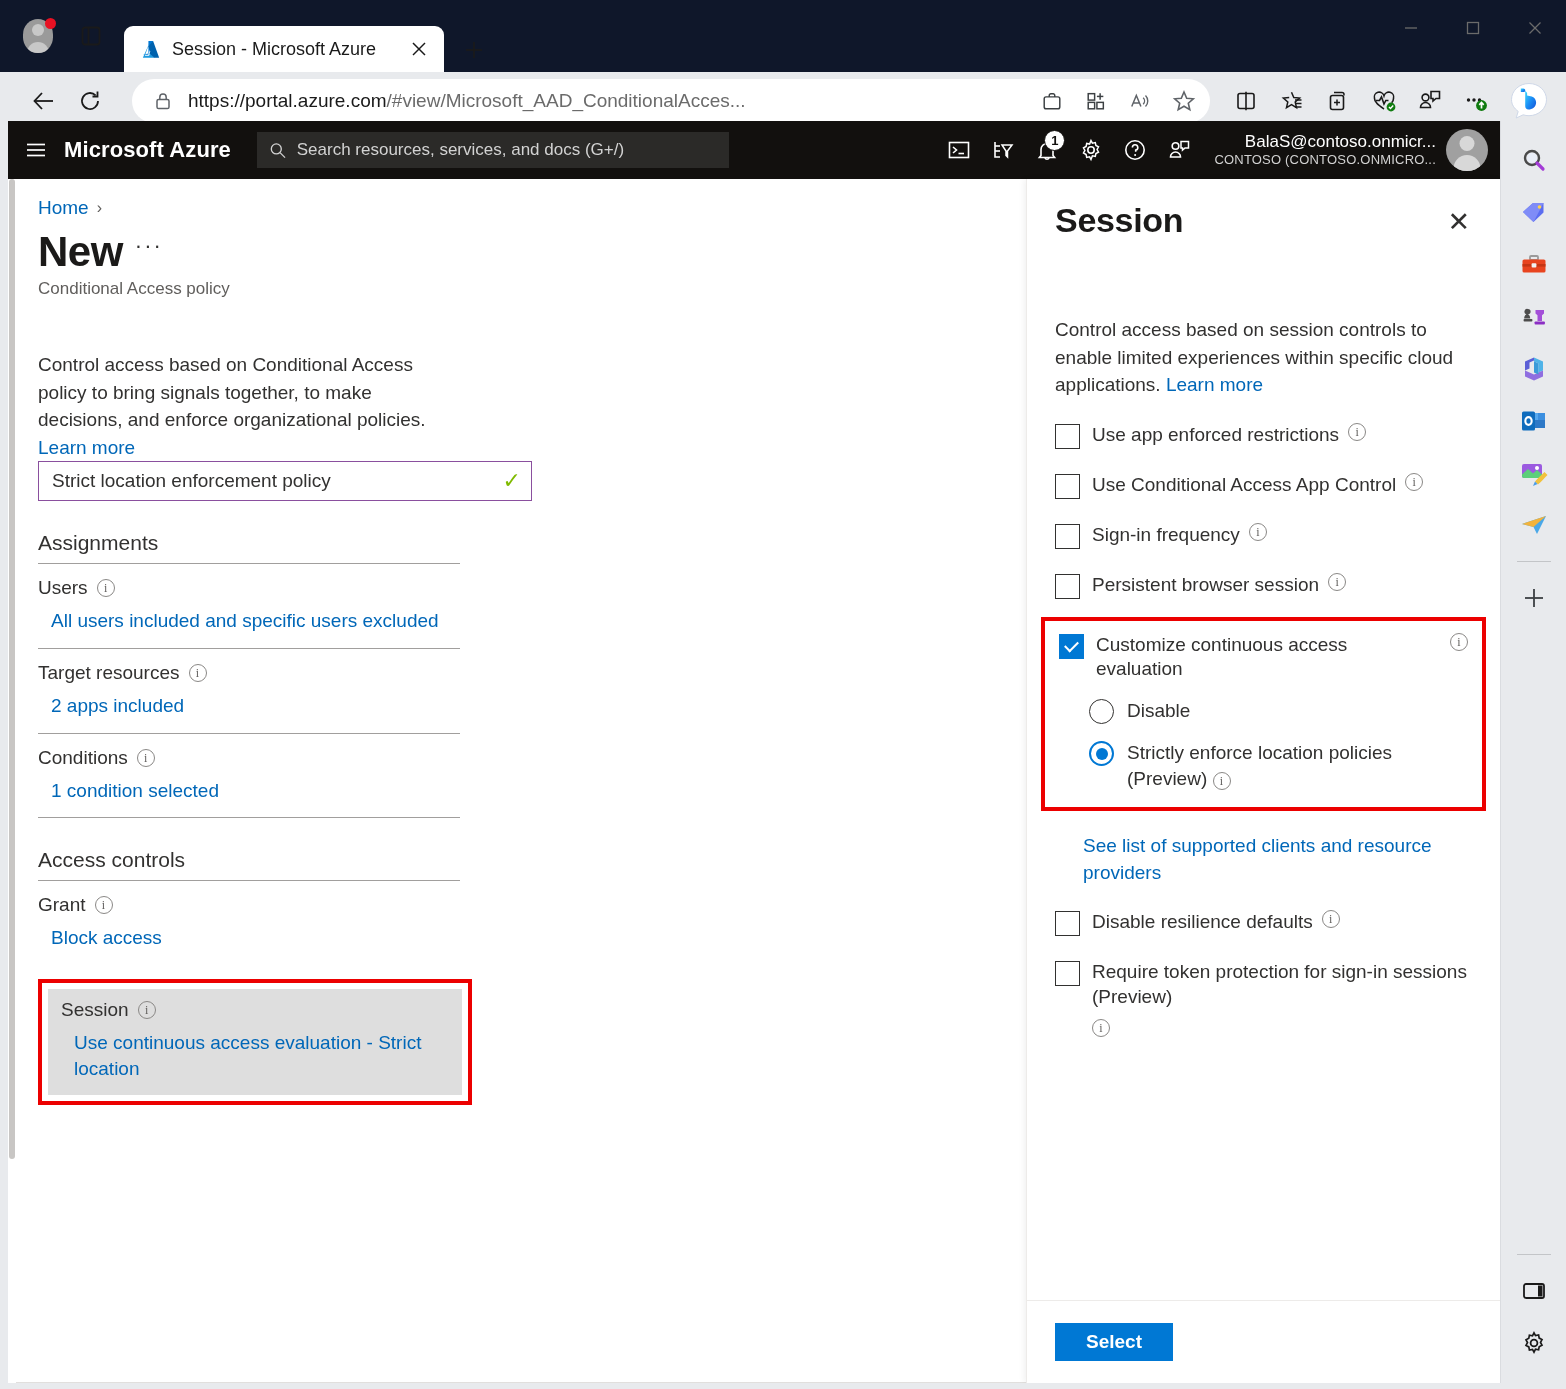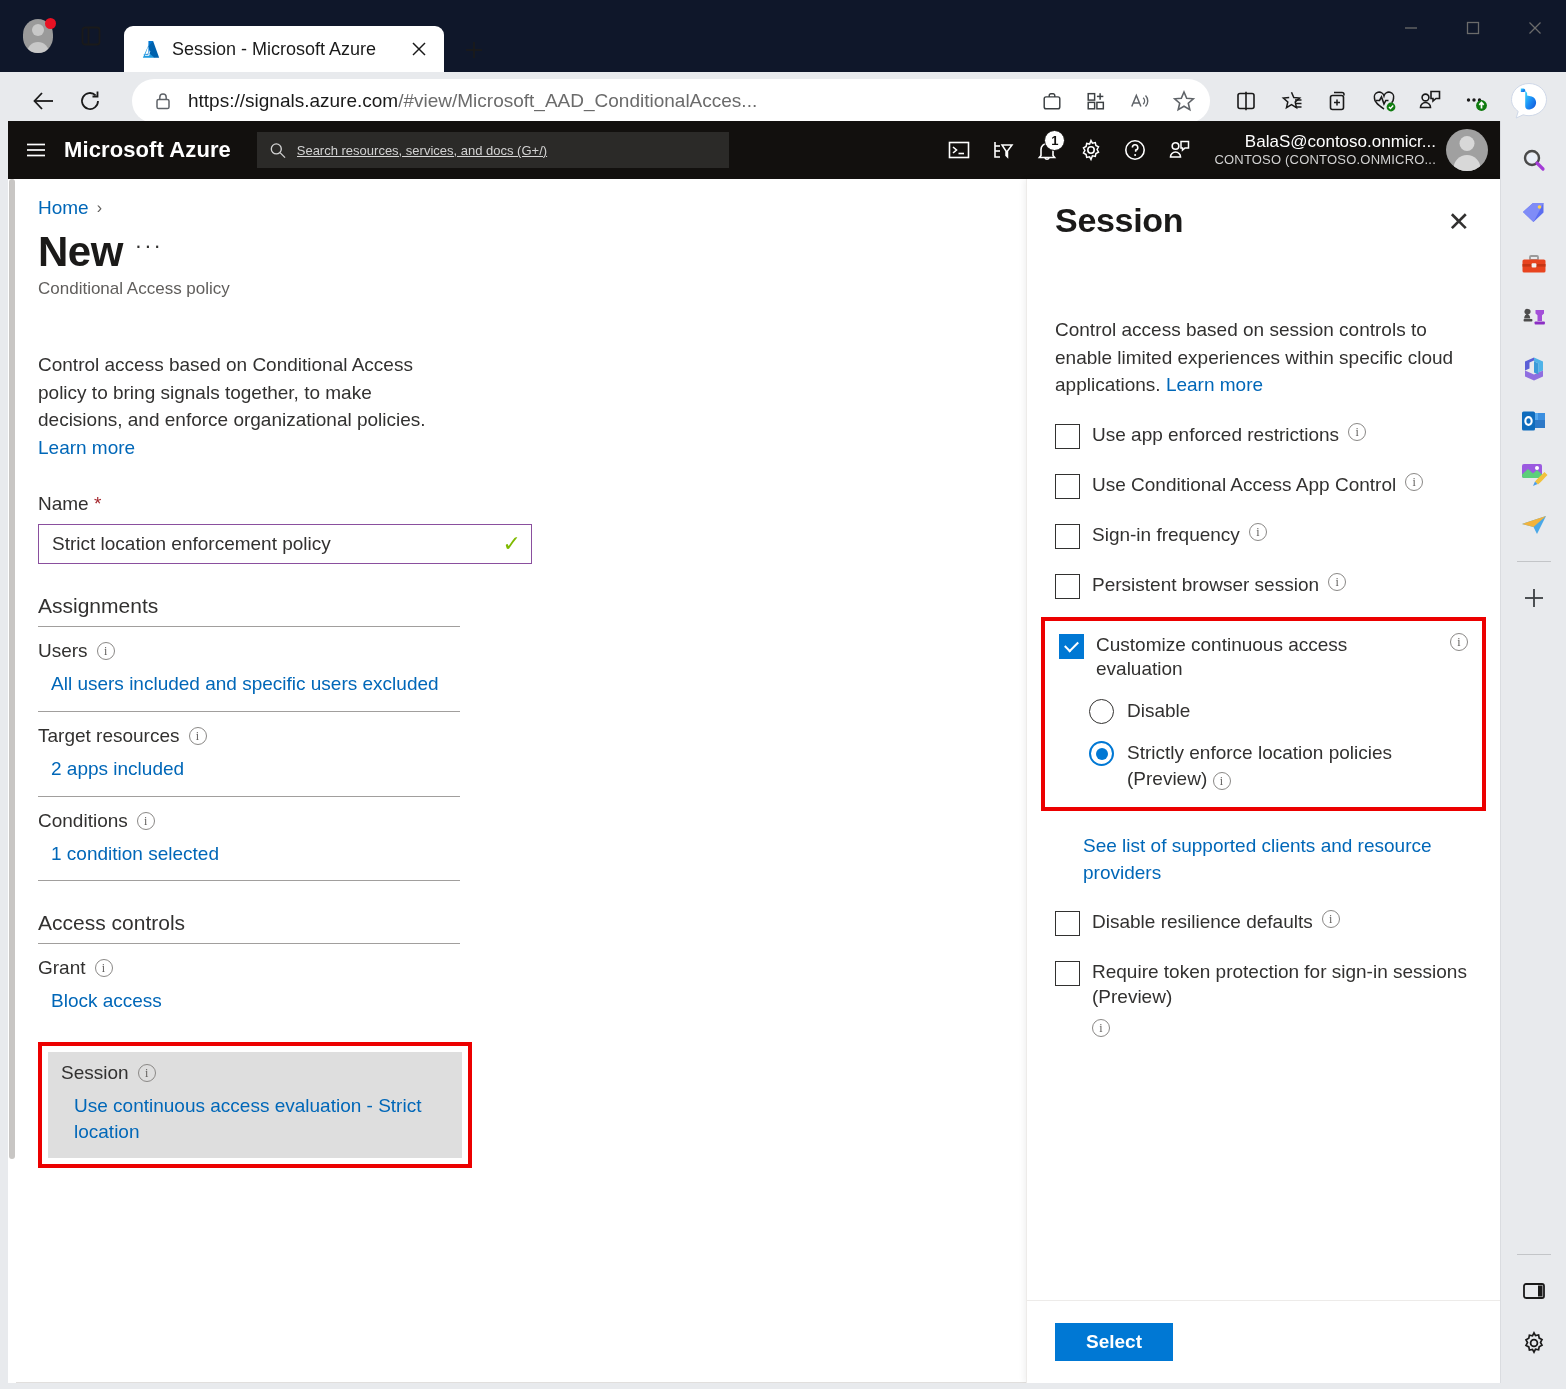--- a/index.html
+++ b/index.html
@@ -88,21 +88,21 @@
     padding: 0 8px 0 0; color:#fff;
   }
   .az-hamburger { width:56px; height:58px; display:flex; align-items:center; justify-content:center; }
   .az-brand { font-size:22px; font-weight:600; letter-spacing:.1px; margin-right:26px; white-space:nowrap;}
   .az-search {
     width: 472px; height: 36px; background:#2b2a28; display:flex; align-items:center;
     padding: 0 12px; gap:10px; color:#d6d6d6;
   }
   .az-search input {
     background:transparent; border:none; outline:none; color:#d6d6d6;
-    font-size:13px; font-family:inherit; width:100%;text-decoration:underline;
+    font-size:17px; font-family:inherit; width:100%;
   }
   .az-search input::placeholder { color:#d2d2d2; }
   .az-spacer { flex:1; }
   .az-icons { display:flex; align-items:center; gap:2px; }
   .az-icon { width:42px; height:44px; display:flex; align-items:center; justify-content:center; position:relative; }
   .az-badge {
     position:absolute; top:2px; right:3px; min-width:21px; height:21px; padding:0 4px;
     border-radius:11px; background:#fff; color:#12100e; font-size:13px; font-weight:600;
     display:flex; align-items:center; justify-content:center; border:1px solid #12100e;
   }
@@ -313,21 +313,21 @@
         <polyline points="19.5,2.5 19.5,7.5 14.5,7.5" fill="none" stroke="#1a1a1a" stroke-width="1.8"></polyline>
       </svg>
     </div>
     <div class="omnibox">
       <span class="omni-lock">
         <svg width="20" height="20" viewBox="0 0 20 20">
           <rect x="4" y="8.5" width="12" height="9" rx="1.6" fill="none" stroke="#5f6368" stroke-width="1.5"></rect>
           <path d="M6.8 8.5V6.3a3.2 3.2 0 0 1 6.4 0v2.2" fill="none" stroke="#5f6368" stroke-width="1.5"></path>
         </svg>
       </span>
-      <span class="omni-url"><b>https://signals.azure.com</b><span>/#view/Microsoft_AAD_ConditionalAcces...</span></span>
+      <span class="omni-url"><b>https://portal.azure.com</b><span>/#view/Microsoft_AAD_ConditionalAcces...</span></span>
       <span class="omni-actions">
         <span class="omni-icon">
           <svg width="22" height="22" viewBox="0 0 24 24">
               <rect x="3.5" y="7.5" width="17" height="13" rx="2" fill="none" stroke="#3c4043" stroke-width="1.6"></rect>
               <path d="M9 7.5V5.8A1.8 1.8 0 0 1 10.8 4h2.4A1.8 1.8 0 0 1 15 5.8v1.7" fill="none" stroke="#3c4043" stroke-width="1.6"></path>
             </svg>
         </span>
         <span class="omni-icon">
           <svg width="22" height="22" viewBox="0 0 24 24">
             <rect x="3.5" y="4" width="7" height="7" fill="none" stroke="#3c4043" stroke-width="1.6"></rect>
@@ -505,24 +505,20 @@
             <div class="blade-title">New</div>
             <div class="ellipsis-btn">···</div>
           </div>
           <div class="blade-sub">Conditional Access policy</div>
 
           <div class="blade-desc">
             <span>Control access based on Conditional Access policy to bring signals together, to make decisions, and enforce organizational policies.</span><br>
             <span class="lnk">Learn more</span>
           </div>
 
-          <div class="field-label">
-            <span>Name</span>
-            <span class="req">*</span>
-          </div>
           <div class="name-input">
             <input value="Strict location enforcement policy" style="">
             <span class="check-ok">✓</span>
           </div>
 
           <div class="section-hd">Assignments</div>
           <div class="hr"></div>
 
           <div>
             <div class="sub-label">

